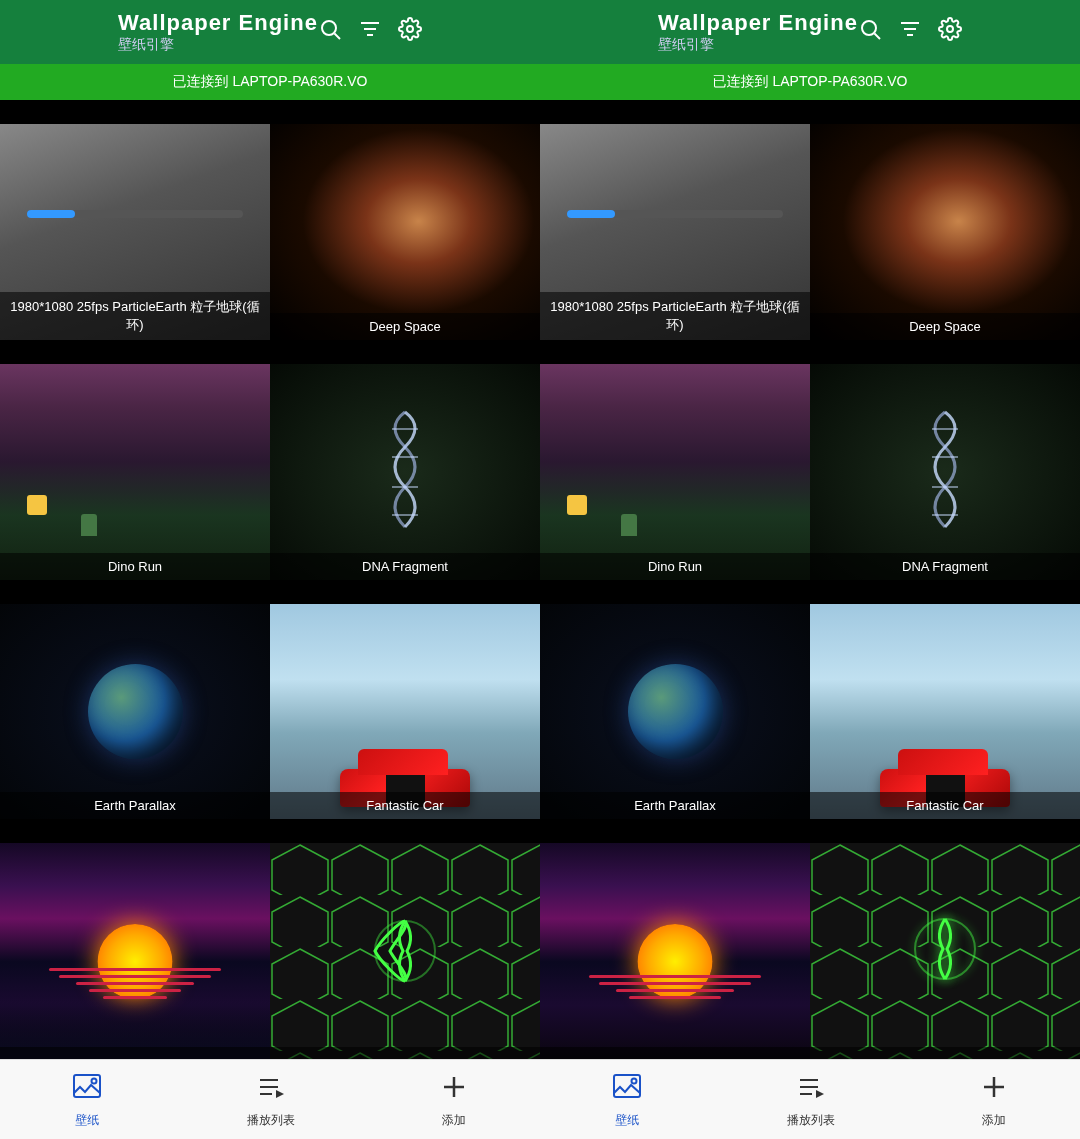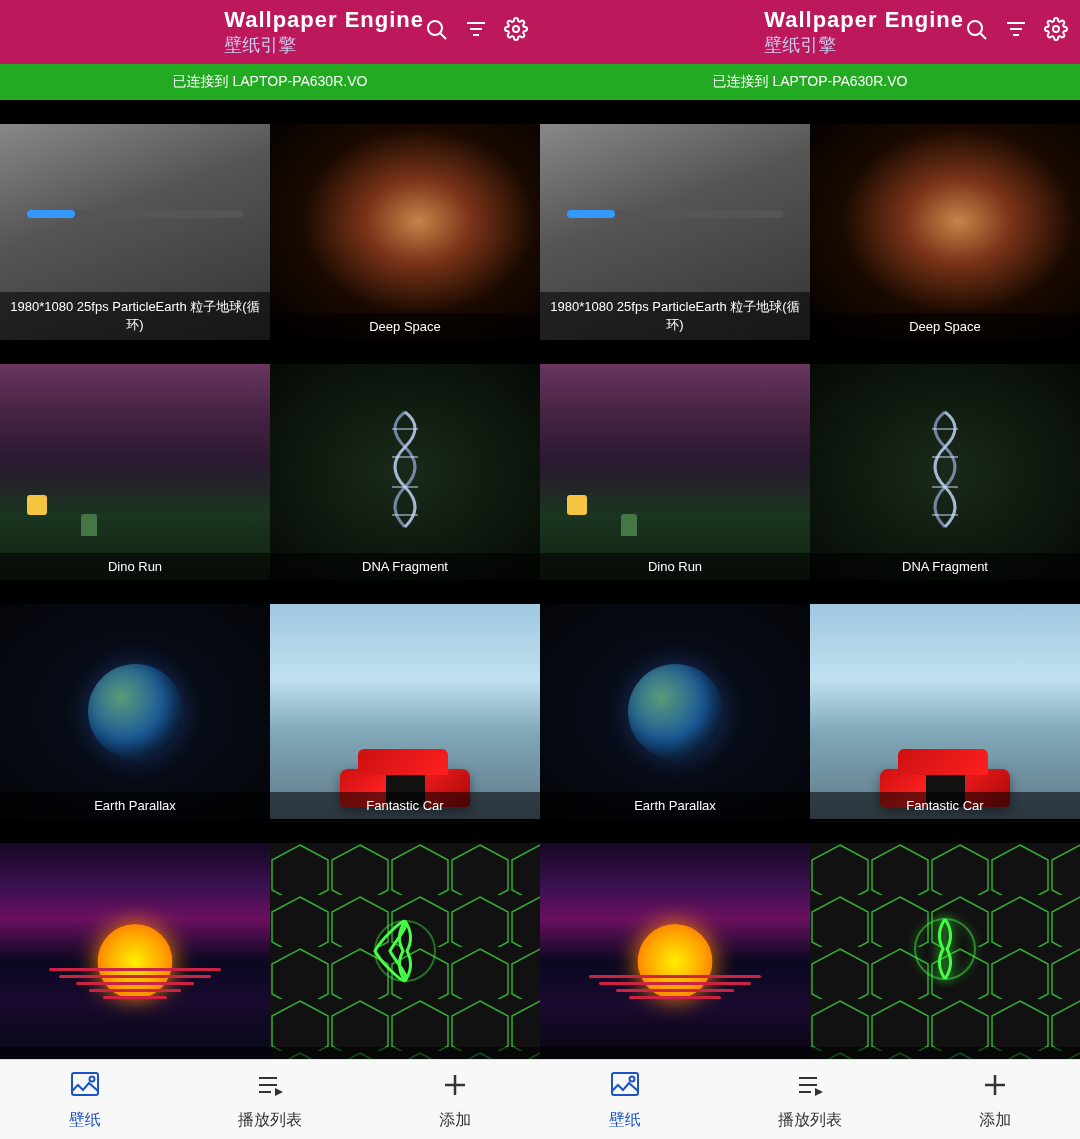--- a/index.html
+++ b/index.html
@@ -21,37 +21,37 @@
     }
     .panel {
       flex: 1;
       display: flex;
       flex-direction: column;
       overflow: hidden;
     }
 
     
     .header {
-      background: #be185d;
+      background: #15803d;
       padding: 8px 12px;
       display: flex;
       align-items: center;
-      justify-content: flex-end;
+      justify-content: center;
       height: 64px;
     }
     .header-title {
       color: #fff;
     }
     .header-title .main-title {
       font-size: 22px;
       font-weight: bold;
       letter-spacing: 1px;
     }
     .header-title .sub-title {
-      font-size: 18px;
+      font-size: 14px;
       color: #cce;
     }
     .header-icons {
       display: flex;
       gap: 16px;
       align-items: center;
     }
     .header-icon {
       color: #fff;
       font-size: 22px;
@@ -138,21 +138,21 @@
       cursor: pointer;
     }
     .nav-icon {
       font-size: 26px;
       color: #333;
     }
     .nav-icon.active {
       color: #1a52c8;
     }
     .nav-label {
-      font-size: 16px;
+      font-size: 12px;
       color: #333;
       text-align: right;
     }
     .nav-label.active {
       color: #1a52c8;
     }
 
     
     .grid {
       grid-template-rows: repeat(4, 1fr);

